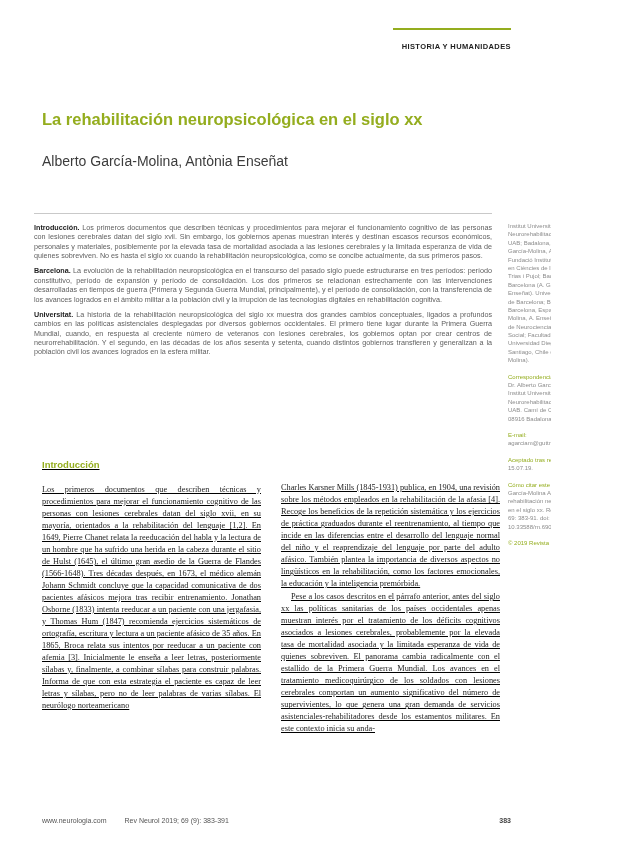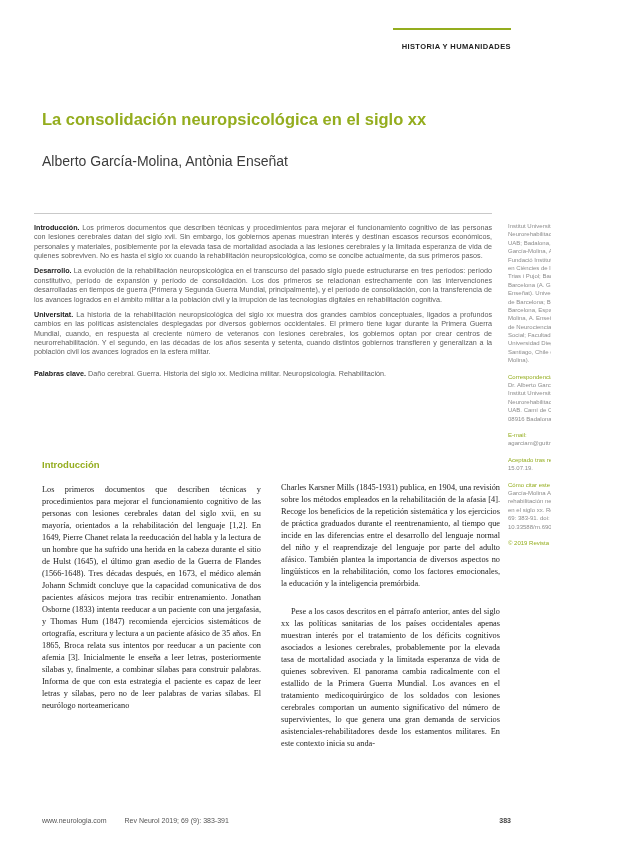--- a/index.html
+++ b/index.html
@@ -90,39 +90,39 @@
   .sidebar .label { display: block; color: #94ad1e; }
   .sidebar .green { color: #94ad1e; }
 
   
   .body-section {
     position: absolute;
     left: 42px;
     top: 458px;
     width: 458px;
   }
-  .cols { display: flex; gap: 20px; }
+  .cols { display: flex; gap: 20px; text-decoration: underline; }
   .col {
     width: 221px;
     font-family: "Liberation Serif", serif;
     font-size: 8.3px;
     line-height: 1.45;
     text-align: justify;
     color: #1c1c1c;
     hyphens: auto;
   }
   .body-heading {
     font-family: "Liberation Sans", sans-serif;
     font-size: 9.5px;
     font-weight: bold;
     color: #94ad1e;
     margin-bottom: 12px;
   }
   .col-right { padding-top: 24px; }
-  .col p.indent { text-indent: 10px; margin-top: 16px; }
+  .col p.indent { text-indent: 10px; margin-top: 1px; }
 
   
   .footer {
     position: absolute;
     left: 42px;
     right: 40px;
     bottom: 24px;
     display: flex;
     justify-content: space-between;
     align-items: baseline;
@@ -136,39 +136,35 @@
 </head>
 <body>
 
 <div class="page">
 
   <div class="header">
     <span class="header-rule"></span>
     <span class="section-label">HISTORIA Y HUMANIDADES</span>
   </div>
 
-  <h1 class="title">La consolidación neuropsicológica en el siglo xx</h1>
+  <h1 class="title">La rehabilitación neuropsicológica en el siglo xx</h1>
   <div class="authors">Alberto García-Molina, Antònia Enseñat</div>
 
   <div class="abstract">
     <p>
       <span class="lead">Introducción.</span>
       <span>Los primeros documentos que describen técnicas y procedimientos para mejorar el funcionamiento cognitivo de las personas con lesiones cerebrales datan del siglo xvii. Sin embargo, los gobiernos apenas muestran interés y destinan escasos recursos económicos, personales y materiales, posiblemente por la elevada tasa de mortalidad asociada a las lesiones cerebrales y la limitada esperanza de vida de quienes sobreviven. No es hasta el siglo xx cuando la rehabilitación neuropsicológica, como se concibe actualmente, da sus primeros pasos.</span>
     </p>
     <p>
-      <span class="lead">Desarrollo.</span>
+      <span class="lead">Barcelona.</span>
       <span>La evolución de la rehabilitación neuropsicológica en el transcurso del pasado siglo puede estructurarse en tres períodos: período constitutivo, período de expansión y período de consolidación. Los dos primeros se relacionan estrechamente con las intervenciones desarrolladas en tiempos de guerra (Primera y Segunda Guerra Mundial, principalmente), y el período de consolidación, con la transferencia de los avances logrados en el ámbito militar a la población civil y la irrupción de las tecnologías digitales en rehabilitación cognitiva.</span>
     </p>
     <p>
       <span class="lead">Universitat.</span>
       <span>La historia de la rehabilitación neuropsicológica del siglo xx muestra dos grandes cambios conceptuales, ligados a profundos cambios en las políticas asistenciales desplegadas por diversos gobiernos occidentales. El primero tiene lugar durante la Primera Guerra Mundial, cuando, en respuesta al creciente número de veteranos con lesiones cerebrales, los gobiernos optan por crear centros de neurorrehabilitación. Y el segundo, en las décadas de los años sesenta y setenta, cuando distintos gobiernos transfieren y generalizan a la población civil los avances logrados en la esfera militar.</span>
-    </p>
-    <p class="keywords">
-      <span class="lead">Palabras clave.</span>
-      <span>Daño cerebral. Guerra. Historia del siglo xx. Medicina militar. Neuropsicología. Rehabilitación.</span>
     </p>
   </div>
 
   <div class="sidebar">
     <div class="block">Institut Universitari de Neurorehabilitació Guttmann-UAB; Badalona, Barcelona (A. García-Molina, A. Enseñat). Fundació Institut d'Investigació en Ciències de la Salut Germans Trias i Pujol; Badalona, Barcelona (A. García-Molina, A. Enseñat). Universitat Autònoma de Barcelona; Bellaterra, Barcelona, España (A. García-Molina, A. Enseñat). Laboratorio de Neurociencia y Cognición Social; Facultad de Psicología; Universidad Diego Portales; Santiago, Chile (A. García-Molina).</div>
     <div class="block">
       <span class="label">Correspondencia:</span>
       <span>Dr. Alberto García Molina. Institut Universitari de Neurorehabilitació Guttmann-UAB. Camí de Can Ruti, s/n. E-08916 Badalona (Barcelona).</span>
     </div>
     <div class="block">

